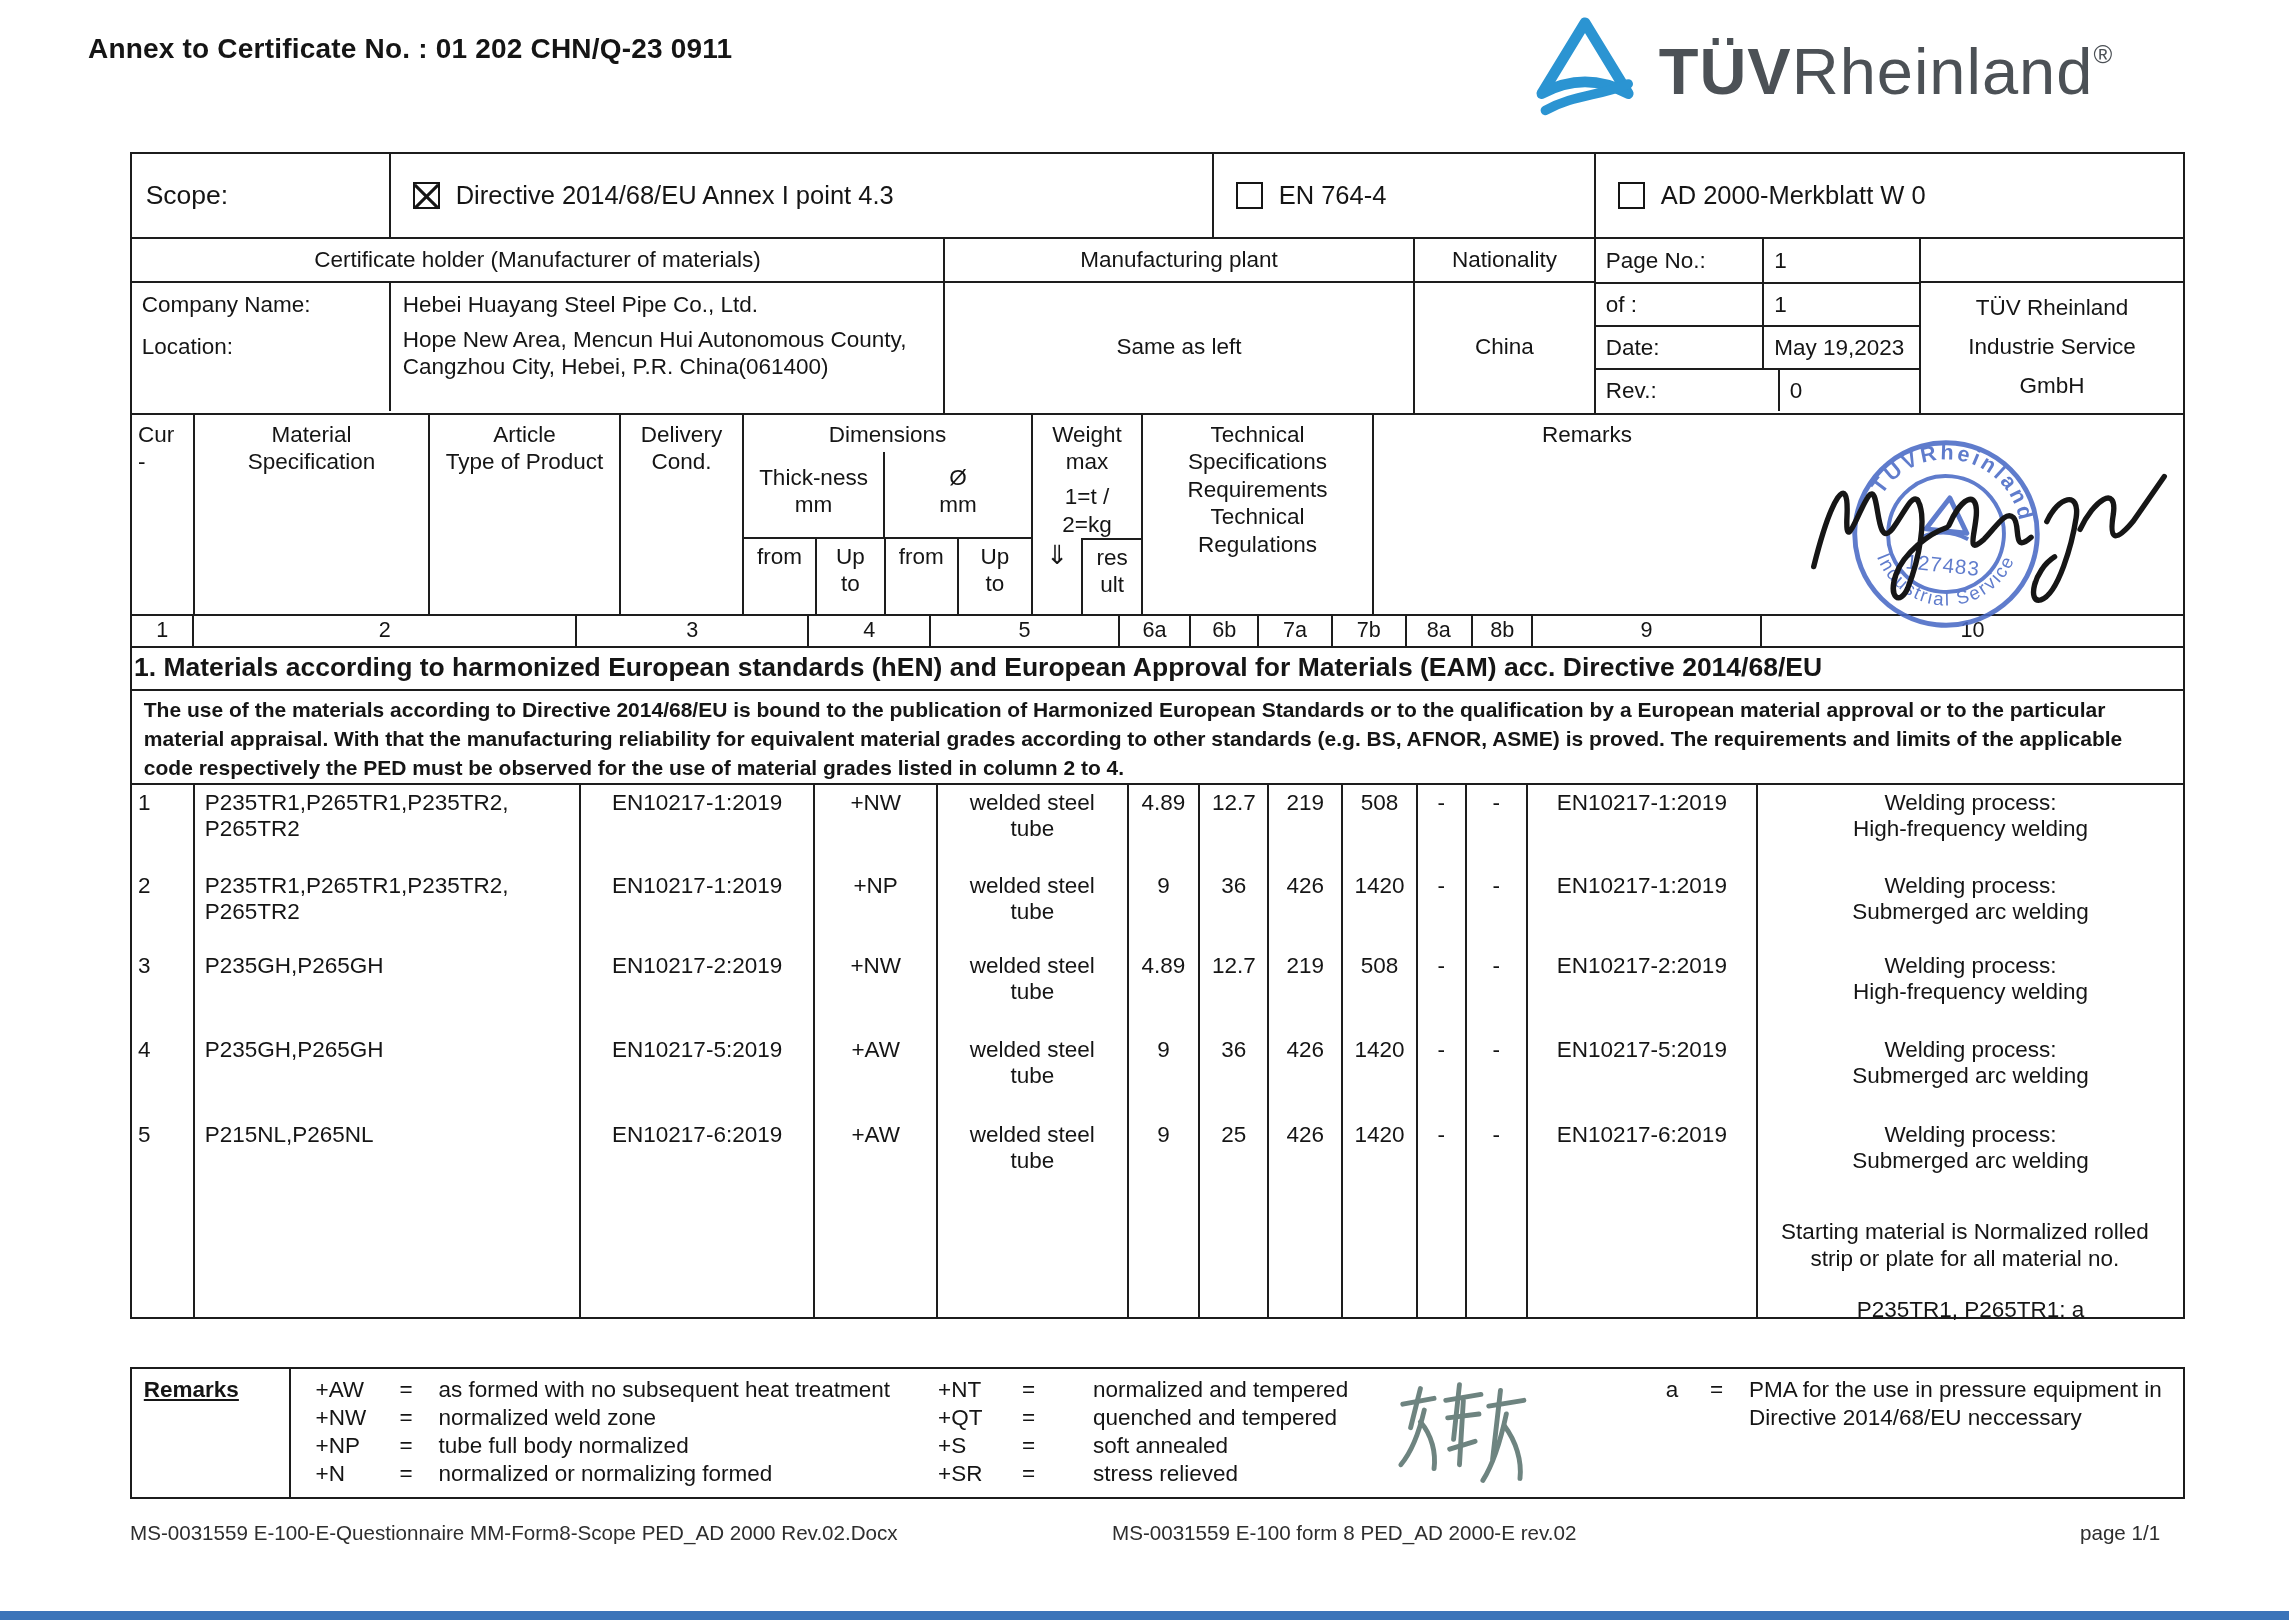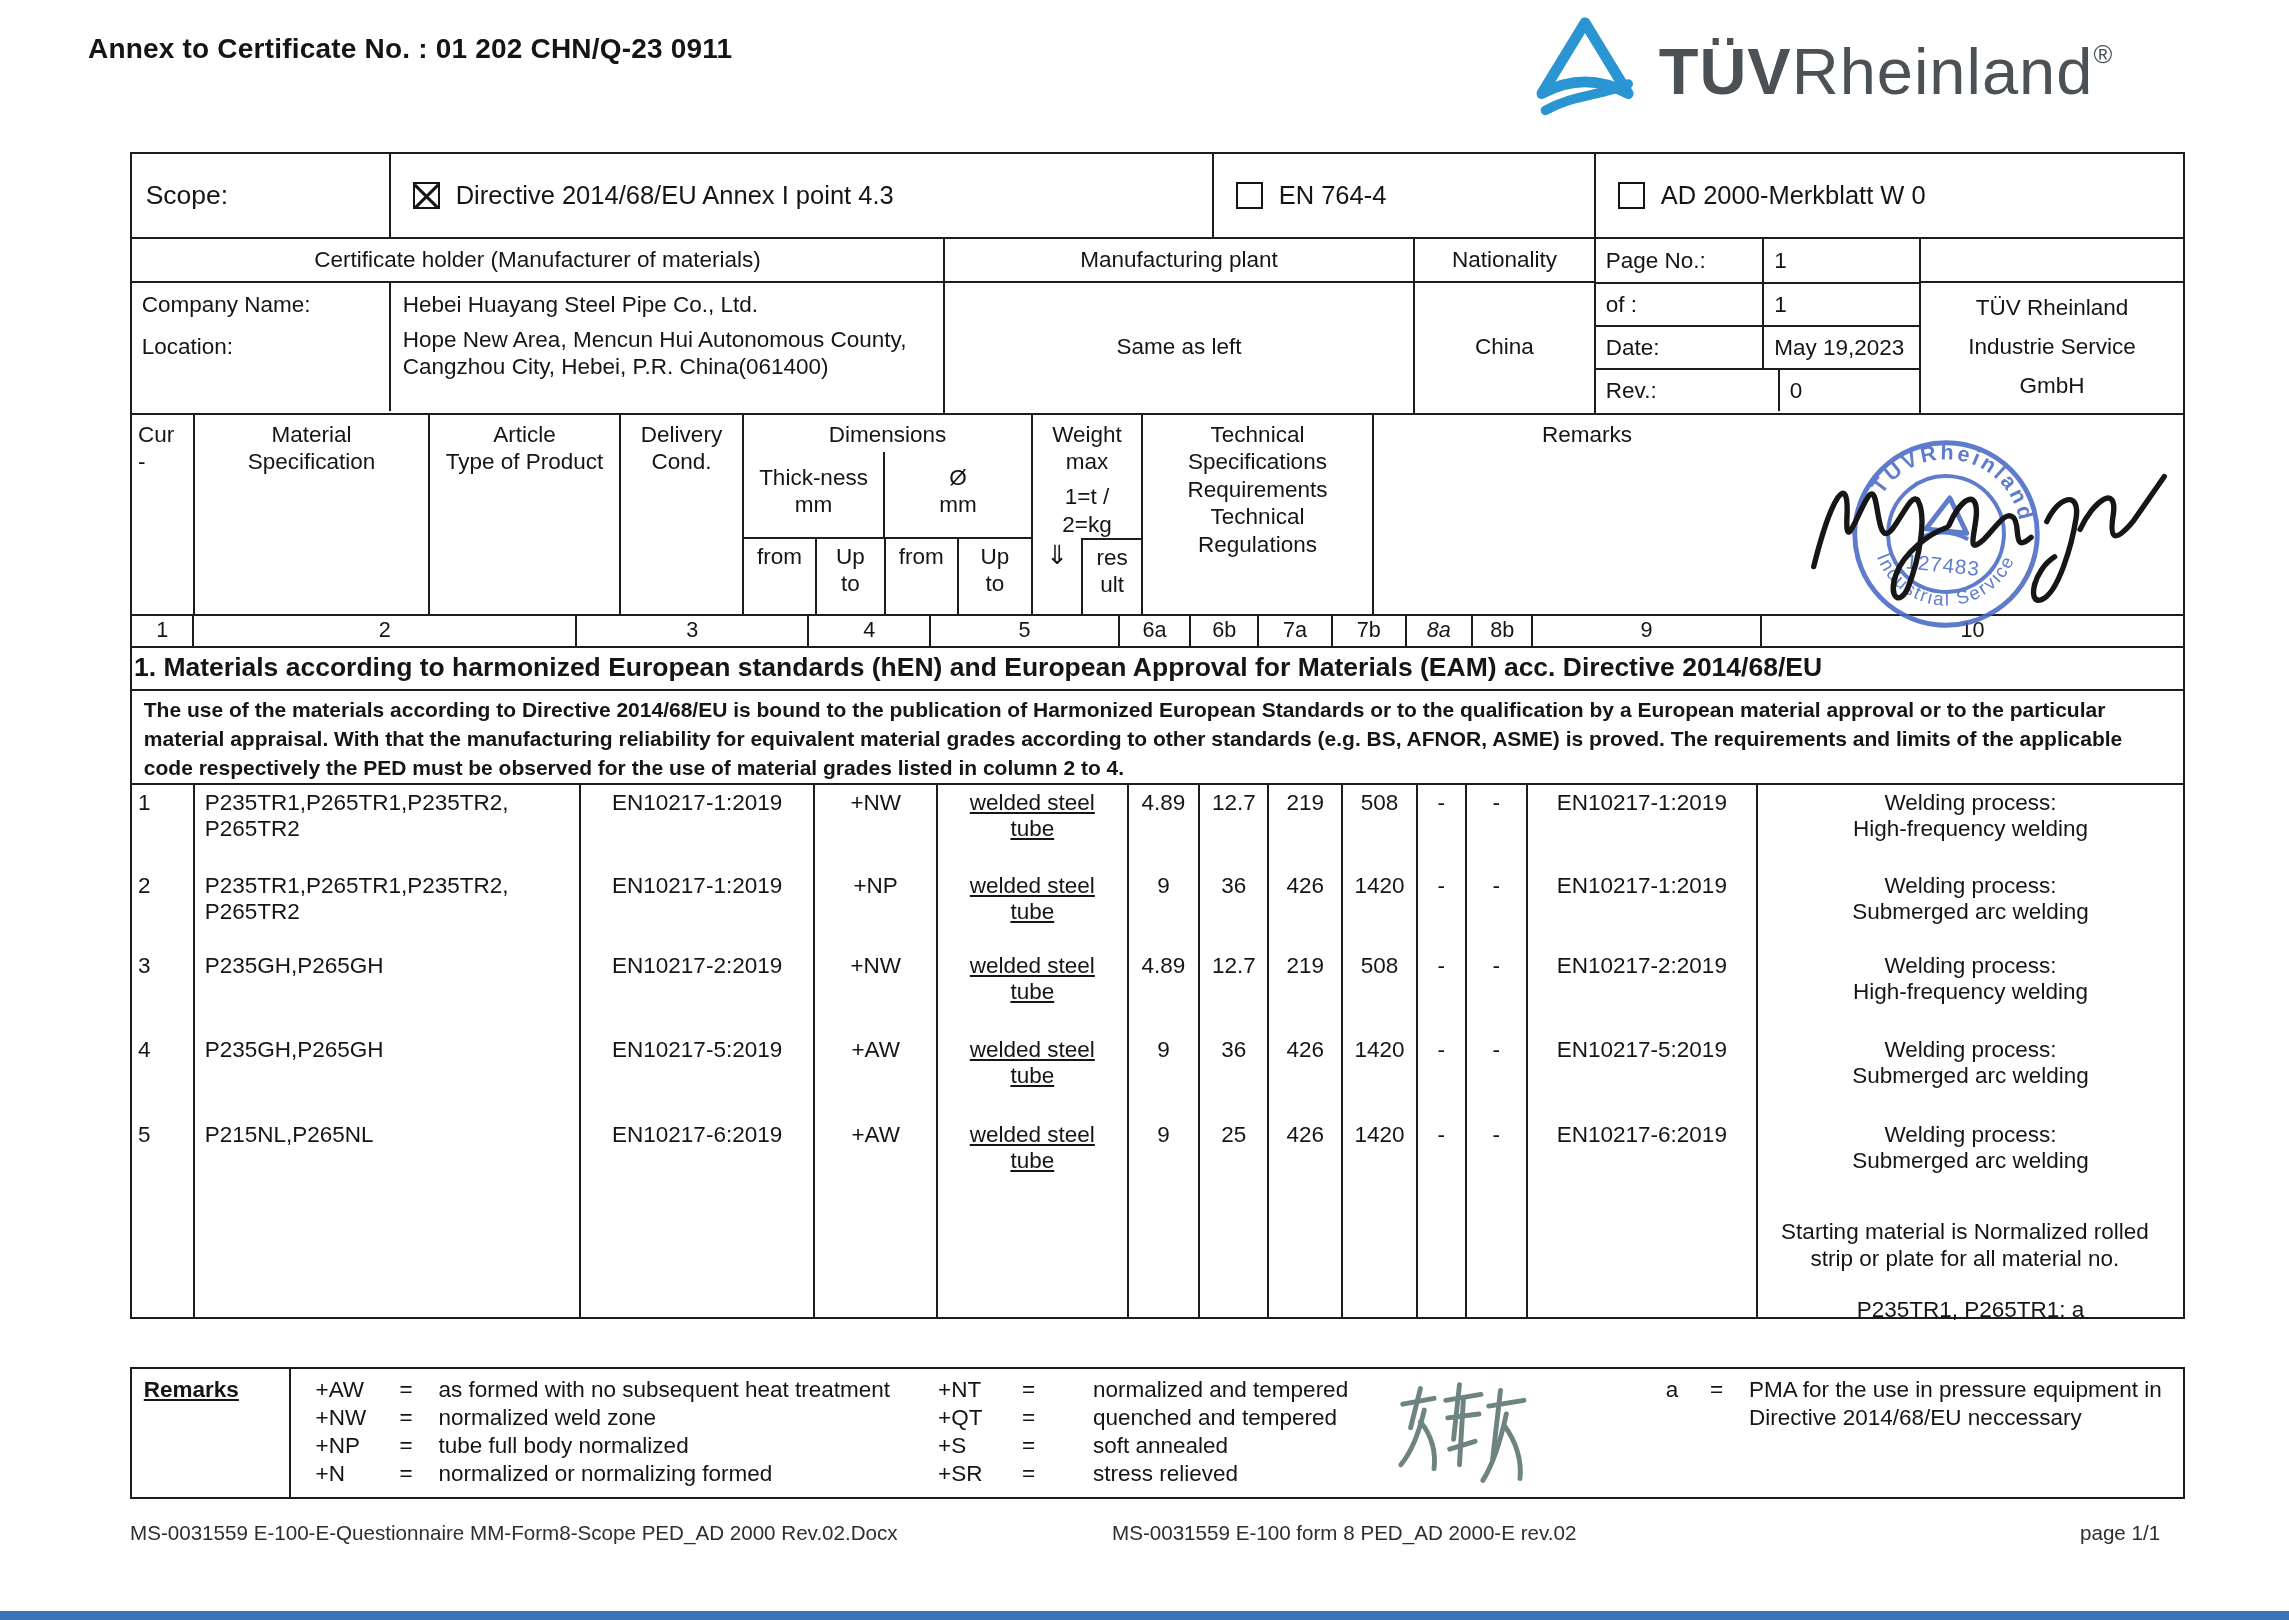--- a/index.html
+++ b/index.html
@@ -217,21 +217,21 @@
     <div class="row numband bt">
       <div style="width:61px;">1</div>
       <div class="bl" style="width:387px;">2</div>
       <div class="bl" style="width:235px;">3</div>
       <div class="bl" style="width:123px;">4</div>
       <div class="bl" style="width:191px;">5</div>
       <div class="bl" style="width:72px;">6a</div>
       <div class="bl" style="width:69px;">6b</div>
       <div class="bl" style="width:74px;">7a</div>
       <div class="bl" style="width:75px;">7b</div>
-      <div class="bl" style="width:67px;font-style:italic;">8a</div>
+      <div class="bl" style="width:67px;">8a</div>
       <div class="bl" style="width:61px;">8b</div>
       <div class="bl" style="width:231px;">9</div>
       <div class="bl" style="width:428px;">10</div>
     </div>
 
     <div class="sectband bt3">1. Materials according to harmonized European standards (hEN) and European Approval for Materials (EAM) acc. Directive 2014/68/EU</div>
 
     <div class="introband bt">The use of the materials according to Directive 2014/68/EU is bound to the publication of Harmonized European Standards or to the qualification by a European material approval or to the particular material appraisal. With that the manufacturing reliability for equivalent material grades according to other standards (e.g. BS, AFNOR, ASME) is proved. The requirements and limits of the applicable code respectively the PED must be observed for the use of material grades listed in column 2 to 4.</div>
 
     <div class="row databand bt3">
@@ -258,21 +258,21 @@
         <div class="dr hr4">EN10217-5:2019</div>
         <div class="dr hr5">EN10217-6:2019</div>
       </div>
       <div class="dcol bl tc" style="width:123px;">
         <div class="dr hr1">+NW</div>
         <div class="dr hr2">+NP</div>
         <div class="dr hr3">+NW</div>
         <div class="dr hr4">+AW</div>
         <div class="dr hr5">+AW</div>
       </div>
-      <div class="dcol bl tc" style="width:191px;text-decoration:underline;">
+      <div class="dcol bl tc" style="width:191px;">
         <div class="dr hr1 pl">welded steel
 tube</div>
         <div class="dr hr2 pl">welded steel
 tube</div>
         <div class="dr hr3 pl">welded steel
 tube</div>
         <div class="dr hr4 pl">welded steel
 tube</div>
         <div class="dr hr5 pl">welded steel
 tube</div>

